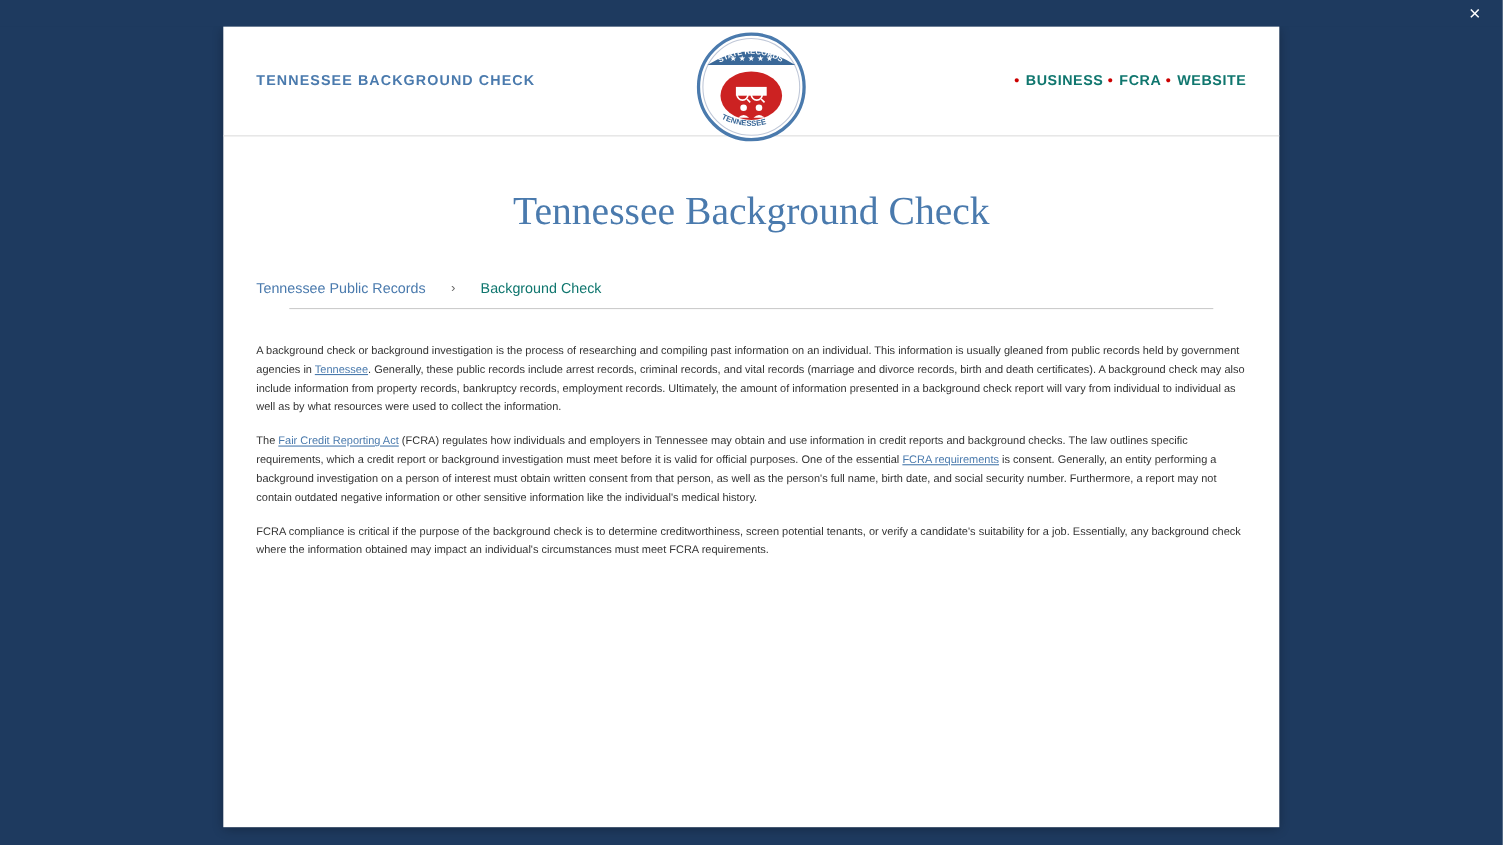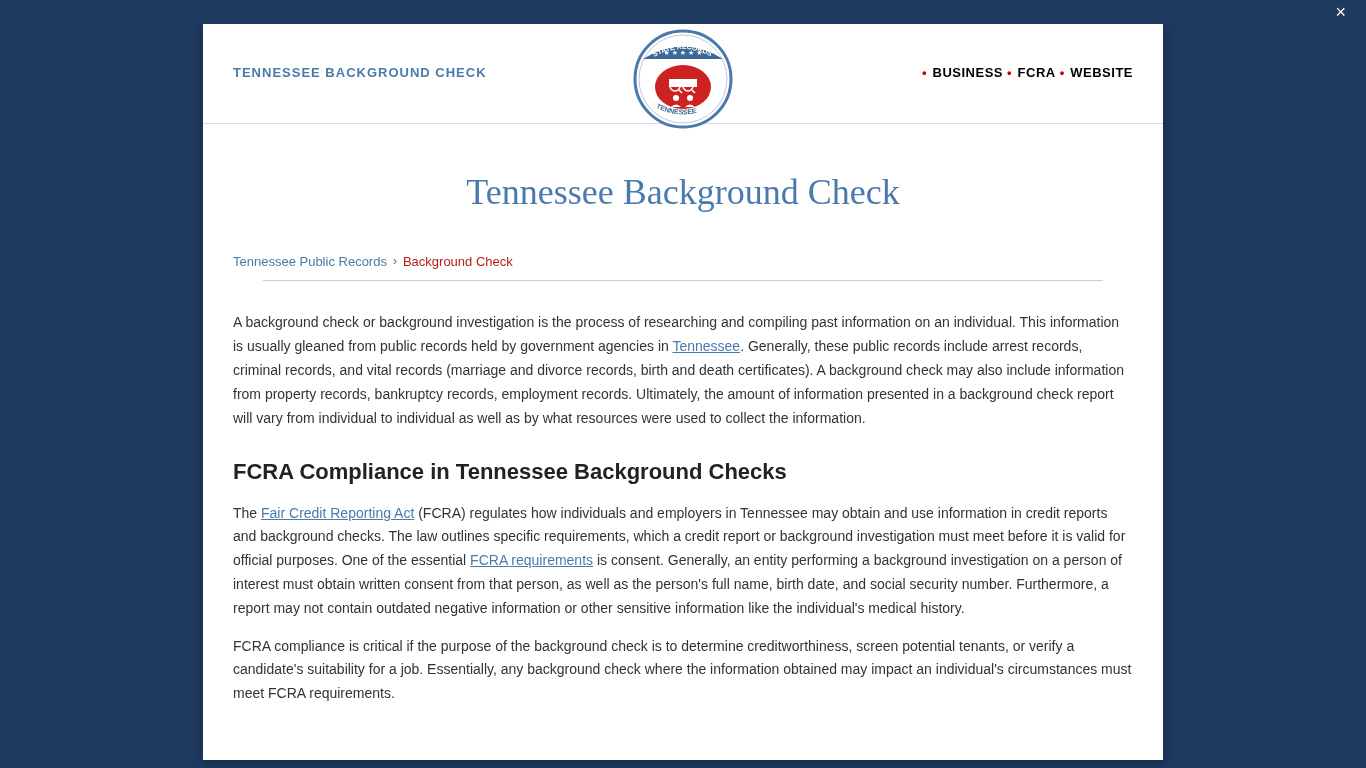--- a/index.html
+++ b/index.html
@@ -87,21 +87,21 @@
       font-size: 13px;
     }
 
     .nav-dot {
       color: #c00;
       font-weight: bold;
       margin-right: 2px;
     }
 
     .nav-link {
-      color: #000000;
+      color: #0f766e;
       text-decoration: none;
       font-weight: bold;
       letter-spacing: 0.5px;
     }
 
     
     #page-title-section {
       text-align: center;
       padding: 40px 30px 20px;
     }
@@ -114,37 +114,37 @@
     }
 
     
     #breadcrumb-section {
       padding: 10px 30px 10px;
     }
 
     #breadcrumb {
       display: flex;
       align-items: center;
-      gap: 6px;
+      gap: 23px;
       font-family: Arial, sans-serif;
       font-size: 13px;
     }
 
     .breadcrumb-link {
       color: #4a7aad;
       text-decoration: none;
     }
 
     .breadcrumb-separator {
       color: #666;
       font-size: 12px;
     }
 
     .breadcrumb-current {
-      color: #b91c1c;
+      color: #0f766e;
     }
 
     #breadcrumb-divider {
       border: none;
       border-top: 1px solid #ccc;
       margin: 8px 30px 0;
     }
 
     
     #content-area {
@@ -153,21 +153,21 @@
 
     .section-heading {
       font-size: 22px;
       font-weight: bold;
       color: #222;
       margin: 24px 0 12px;
       font-family: Arial, sans-serif;
     }
 
     .content-paragraph {
-      font-size: 14px;
+      font-size: 10px;
       color: #333;
       line-height: 1.7;
       margin-bottom: 14px;
       font-family: Arial, sans-serif;
     }
 
     .content-link {
       color: #4a7aad;
       text-decoration: underline;
     }
@@ -244,21 +244,20 @@
       </div>
       <hr id="breadcrumb-divider">
     </div>
 
     <div id="content-area">
 
       <p class="content-paragraph">
         A background check or background investigation is the process of researching and compiling past information on an individual. This information is usually gleaned from public records held by government agencies in <a href="#" class="content-link">Tennessee</a>. Generally, these public records include arrest records, criminal records, and vital records (marriage and divorce records, birth and death certificates). A background check may also include information from property records, bankruptcy records, employment records. Ultimately, the amount of information presented in a background check report will vary from individual to individual as well as by what resources were used to collect the information.
       </p>
 
-      <h2 class="section-heading">FCRA Compliance in Tennessee Background Checks</h2>
       <p class="content-paragraph">
         The <a href="#" class="content-link">Fair Credit Reporting Act</a> (FCRA) regulates how individuals and employers in Tennessee may obtain and use information in credit reports and background checks. The law outlines specific requirements, which a credit report or background investigation must meet before it is valid for official purposes. One of the essential <a href="#" class="content-link">FCRA requirements</a> is consent. Generally, an entity performing a background investigation on a person of interest must obtain written consent from that person, as well as the person's full name, birth date, and social security number. Furthermore, a report may not contain outdated negative information or other sensitive information like the individual's medical history.
       </p>
       <p class="content-paragraph">
         FCRA compliance is critical if the purpose of the background check is to determine creditworthiness, screen potential tenants, or verify a candidate's suitability for a job. Essentially, any background check where the information obtained may impact an individual's circumstances must meet FCRA requirements.
       </p>
 
     </div>
 
   </div>

